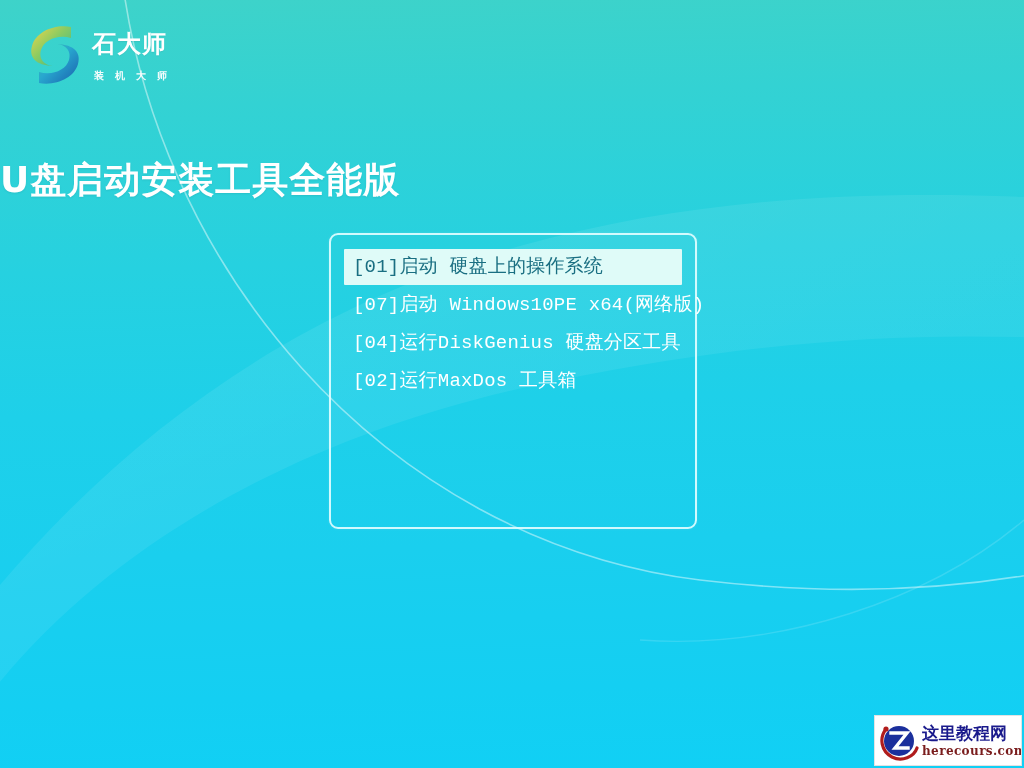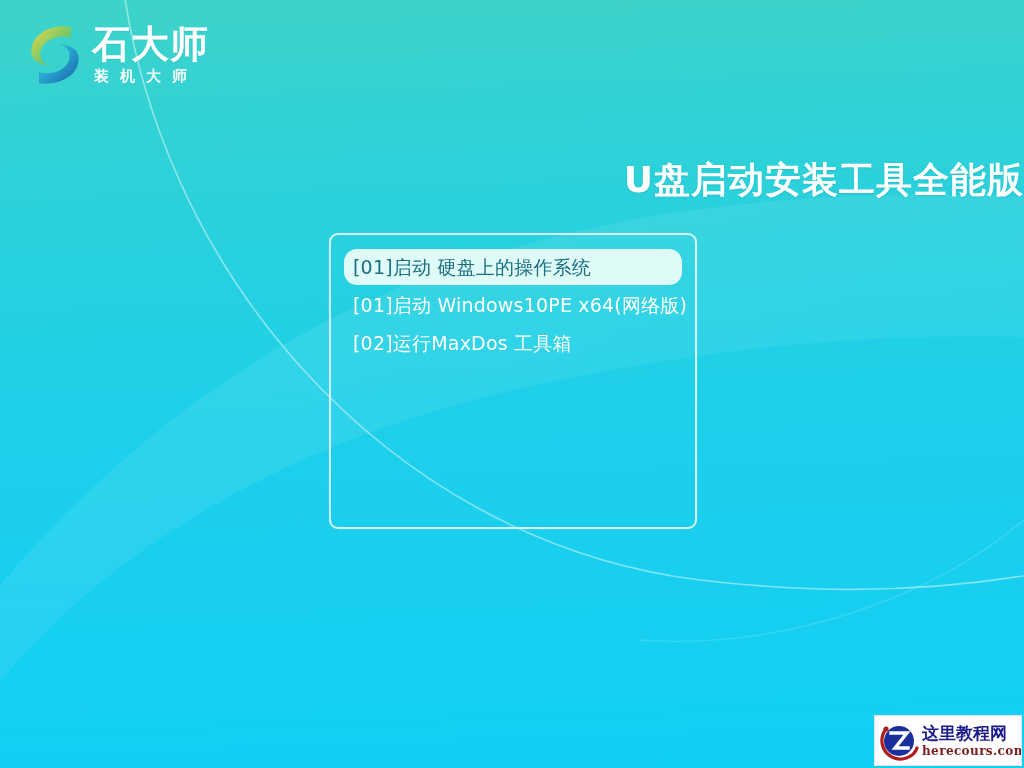--- a/index.html
+++ b/index.html
@@ -35,43 +35,43 @@
     width:210px; height:78px;
   }
   #brand-mark {
     position:absolute; left:0; top:6px;
     width:62px; height:66px;
   }
   #brand-mark svg { display:block; }
   #brand-word {
     position:absolute; left:68px; top:9px;
     color:#ffffff;
-    font-size:38px;
+    font-size:24px;
     font-weight:bold;
     letter-spacing:1px;
     line-height:38px;
     white-space:nowrap;
     text-shadow:0 1px 1px rgba(0,0,0,.06);
   }
   #brand-sub {
     position:absolute; left:70px; top:52px;
     color:#ffffff;
-    font-size:15px;
+    font-size:10px;
     font-weight:bold;
     letter-spacing:11px;
     line-height:16px;
     white-space:nowrap;
     opacity:.95;
   }
 
   
   #title {
     position:absolute;
     left:0; right:0; top:158px;
-    text-align:right;
+    text-align:left;
     color:#ffffff;
     font-size:36px;
     font-weight:bold;
     letter-spacing:1px;
     line-height:44px;
     text-shadow:0 1px 2px rgba(0,60,70,.10);
   }
 
   
   #menu-panel {
@@ -93,21 +93,22 @@
     height:36px;
     margin:0 13px;
     padding:0 9px;
     display:flex;
     align-items:center;
     color:#ffffff;
     font-size:19px;
     line-height:36px;
     white-space:nowrap;
     letter-spacing:.2px;
-    border-radius:13px;
+    border-radius:1px;
+    font-family:Liberation Mono, monospace;
   }
   .menu-item.selected {
     background:#dffbf8;
     color:#1a6f82;
   }
   .menu-item + .menu-item { margin-top:2px; }
 
   
   #watermark {
     position:absolute;
@@ -185,21 +186,22 @@
     </div>
     <div id="brand-word">石大师</div>
     <div id="brand-sub">装机大师</div>
   </div>
 
   <div id="title">U盘启动安装工具全能版</div>
 
   <div id="menu-panel">
     <ul id="menu-list">
       <li class="menu-item selected">[01]启动 硬盘上的操作系统</li>
-      <li class="menu-item">[01]启动 Windows10PE x64(网络版)</li>
+      <li class="menu-item">[07]启动 Windows10PE x64(网络版)</li>
+      <li class="menu-item">[04]运行DiskGenius 硬盘分区工具</li>
       <li class="menu-item">[02]运行MaxDos 工具箱</li>
     </ul>
   </div>
 
   <div id="watermark">
     <div id="wm-badge">
       <svg width="42" height="42" viewBox="0 0 42 42" xmlns="http://www.w3.org/2000/svg">
         <circle cx="21" cy="21" r="15" fill="#1b2f9c"></circle>
         <path d="M13 13 H29 L17 28 H30" fill="none" stroke="#ffffff" stroke-width="3.4" stroke-linecap="square" stroke-linejoin="miter"></path>
         <path d="M8 9 C 1 18 3 31 14 37 C 24 42 36 37 39 28" fill="none" stroke="#b01c1c" stroke-width="3.2" stroke-linecap="round"></path>

